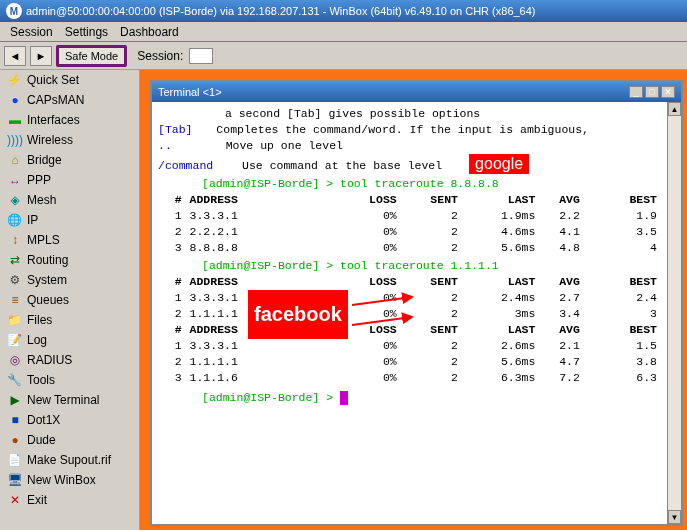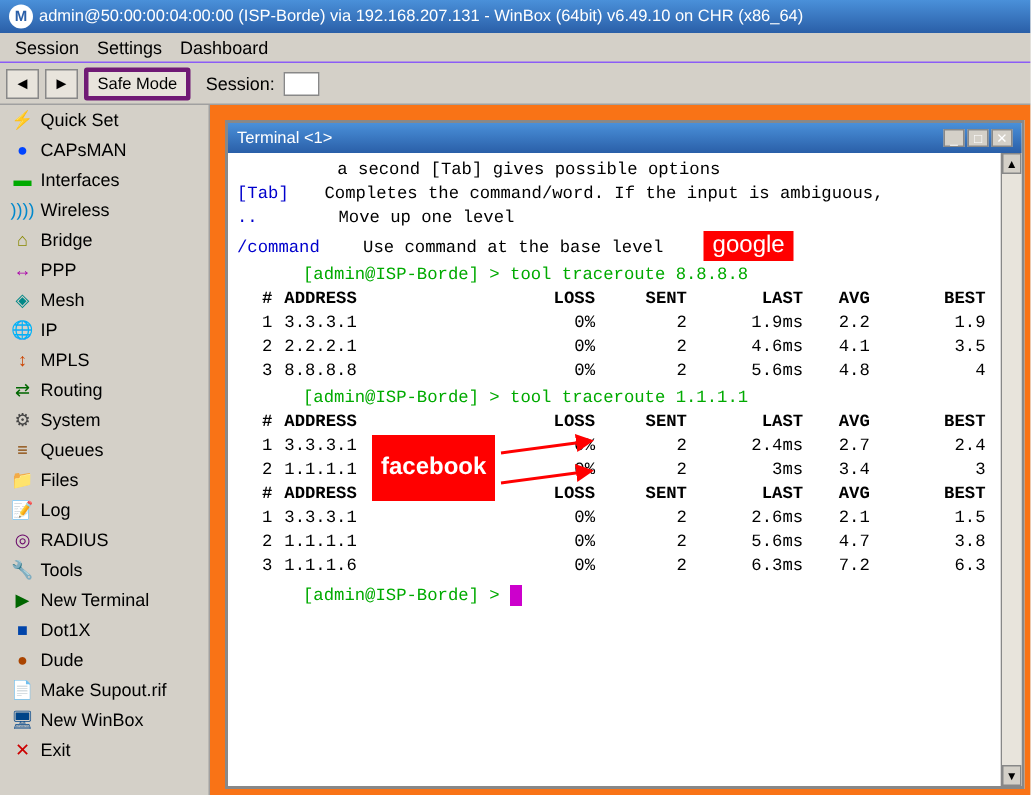--- a/index.html
+++ b/index.html
@@ -264,21 +264,21 @@
       font-weight: normal;
       font-size: 16px;
       padding: 2px 6px;
       font-family: Arial, sans-serif;
     }
     .label-facebook {
       display: inline-block;
       background: red;
       color: white;
       font-weight: bold;
-      font-size: 16px;
+      font-size: 20px;
       padding: 13px 6px;
       font-family: Arial, sans-serif;
     }
 
     
     .cursor {
       display: inline-block;
       width: 8px;
       height: 14px;
       background: #cc00cc;

